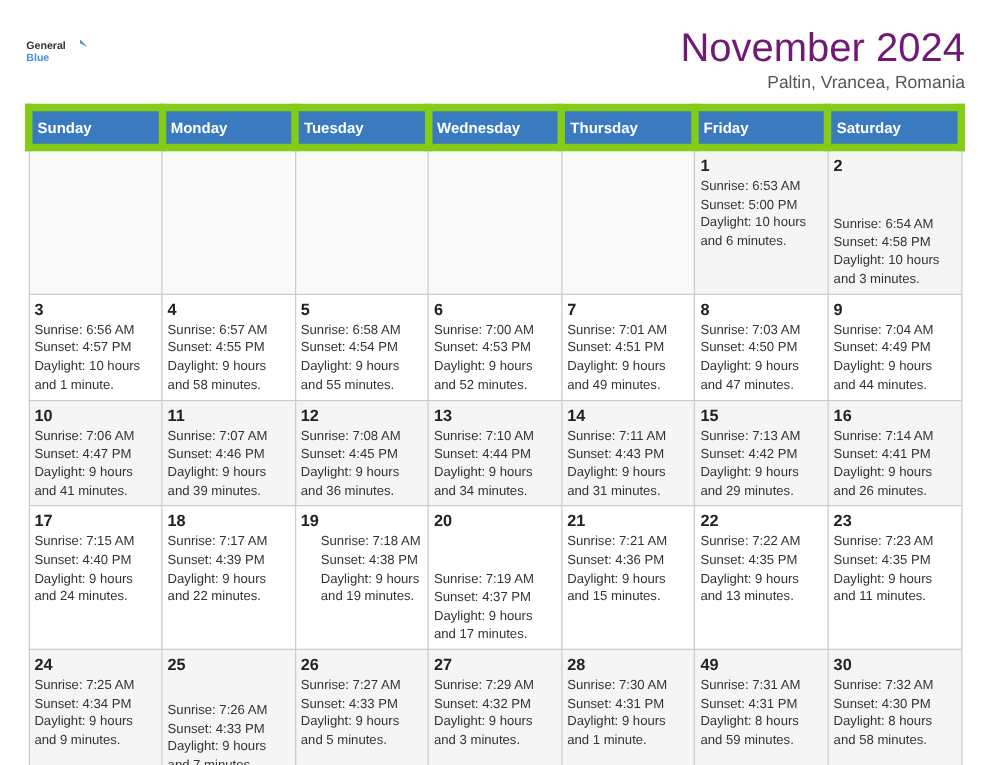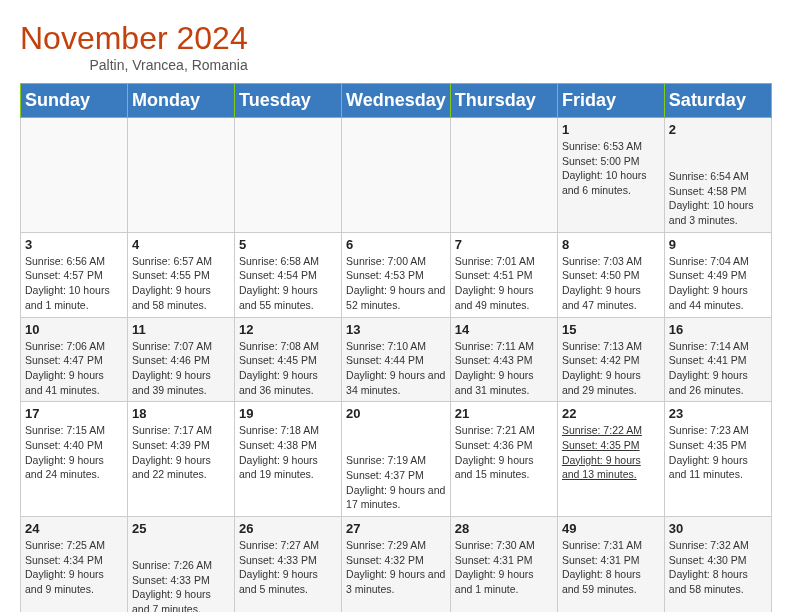--- a/index.html
+++ b/index.html
@@ -20,39 +20,39 @@
       display: flex;
       align-items: center;
       gap: 4px;
     }
     .title-block {
       text-align: right;
     }
     .month-title {
       font-size: 32px;
       font-weight: normal;
-      color: #c2410c;
+      color: #701a75;
     }
     .location {
       font-size: 14px;
       color: #555;
     }
     .calendar {
       width: 100%;
       border-collapse: collapse;
       font-size: 11px;
     }
     .calendar thead th {
       background: #3a7abf;
       color: #fff;
       padding: 6px 4px;
       text-align: left;
-      font-size: 18px;
+      font-size: 12px;
       font-weight: bold;
-      border: 1px solid #84cc16;
+      border: 6px solid #84cc16;
     }
     .calendar tbody td {
       vertical-align: top;
       border: 1px solid #ccc;
       padding: 4px;
       width: calc(100% / 7);
       min-height: 80px;
       background: #fff;
     }
     .calendar tbody tr:nth-child(odd) td {
@@ -74,20 +74,27 @@
       line-height: 1.4;
     }
     .empty-cell {
       background: #f9f9f9 !important;
     }
   </style>
 </head>
 <body>
 
 <div class="header">
+  <div class="logo">
+    <svg width="50" height="42" viewBox="0 0 100 42" xmlns="http://www.w3.org/2000/svg">
+      <text x="2" y="18" font-size="17" font-weight="bold" fill="#333" font-family="Arial">General</text>
+      <text x="2" y="36" font-size="17" font-weight="bold" fill="#4a90d9" font-family="Arial">Blue</text>
+      <polygon points="88,2 100,14 88,8" fill="#4a90d9"></polygon>
+    </svg>
+  </div>
   <div class="title-block">
     <div class="month-title">November 2024</div>
     <div class="location">Paltin, Vrancea, Romania</div>
   </div>
 </div>
 
 <table class="calendar">
   <thead>
     <tr id="header-row">
         <th>Sunday</th>
@@ -215,39 +222,39 @@
 Daylight: 9 hours and 24 minutes.</div>
         </td>
         <td>
           <span class="day-num">18</span>
           <div class="day-info" style="white-space: pre-line;">Sunrise: 7:17 AM
 Sunset: 4:39 PM
 Daylight: 9 hours and 22 minutes.</div>
         </td>
         <td>
           <span class="day-num">19</span>
-          <div class="day-info" style="white-space: pre-line;">Sunrise: 7:18 AM
+          <div class="day-info" style="white-space: pre-line; margin-left: 16px;">Sunrise: 7:18 AM
 Sunset: 4:38 PM
 Daylight: 9 hours and 19 minutes.</div>
         </td>
         <td>
           <span class="day-num">20</span>
           <div class="day-info" style="white-space: pre-line; margin-top: 32px;">Sunrise: 7:19 AM
 Sunset: 4:37 PM
 Daylight: 9 hours and 17 minutes.</div>
         </td>
         <td>
           <span class="day-num">21</span>
           <div class="day-info" style="white-space: pre-line;">Sunrise: 7:21 AM
 Sunset: 4:36 PM
 Daylight: 9 hours and 15 minutes.</div>
         </td>
         <td>
           <span class="day-num">22</span>
-          <div class="day-info" style="white-space: pre-line; text-decoration: underline;">Sunrise: 7:22 AM
+          <div class="day-info" style="white-space: pre-line;">Sunrise: 7:22 AM
 Sunset: 4:35 PM
 Daylight: 9 hours and 13 minutes.</div>
         </td>
         <td>
           <span class="day-num">23</span>
           <div class="day-info" style="white-space: pre-line;">Sunrise: 7:23 AM
 Sunset: 4:35 PM
 Daylight: 9 hours and 11 minutes.</div>
         </td>
       </tr>

